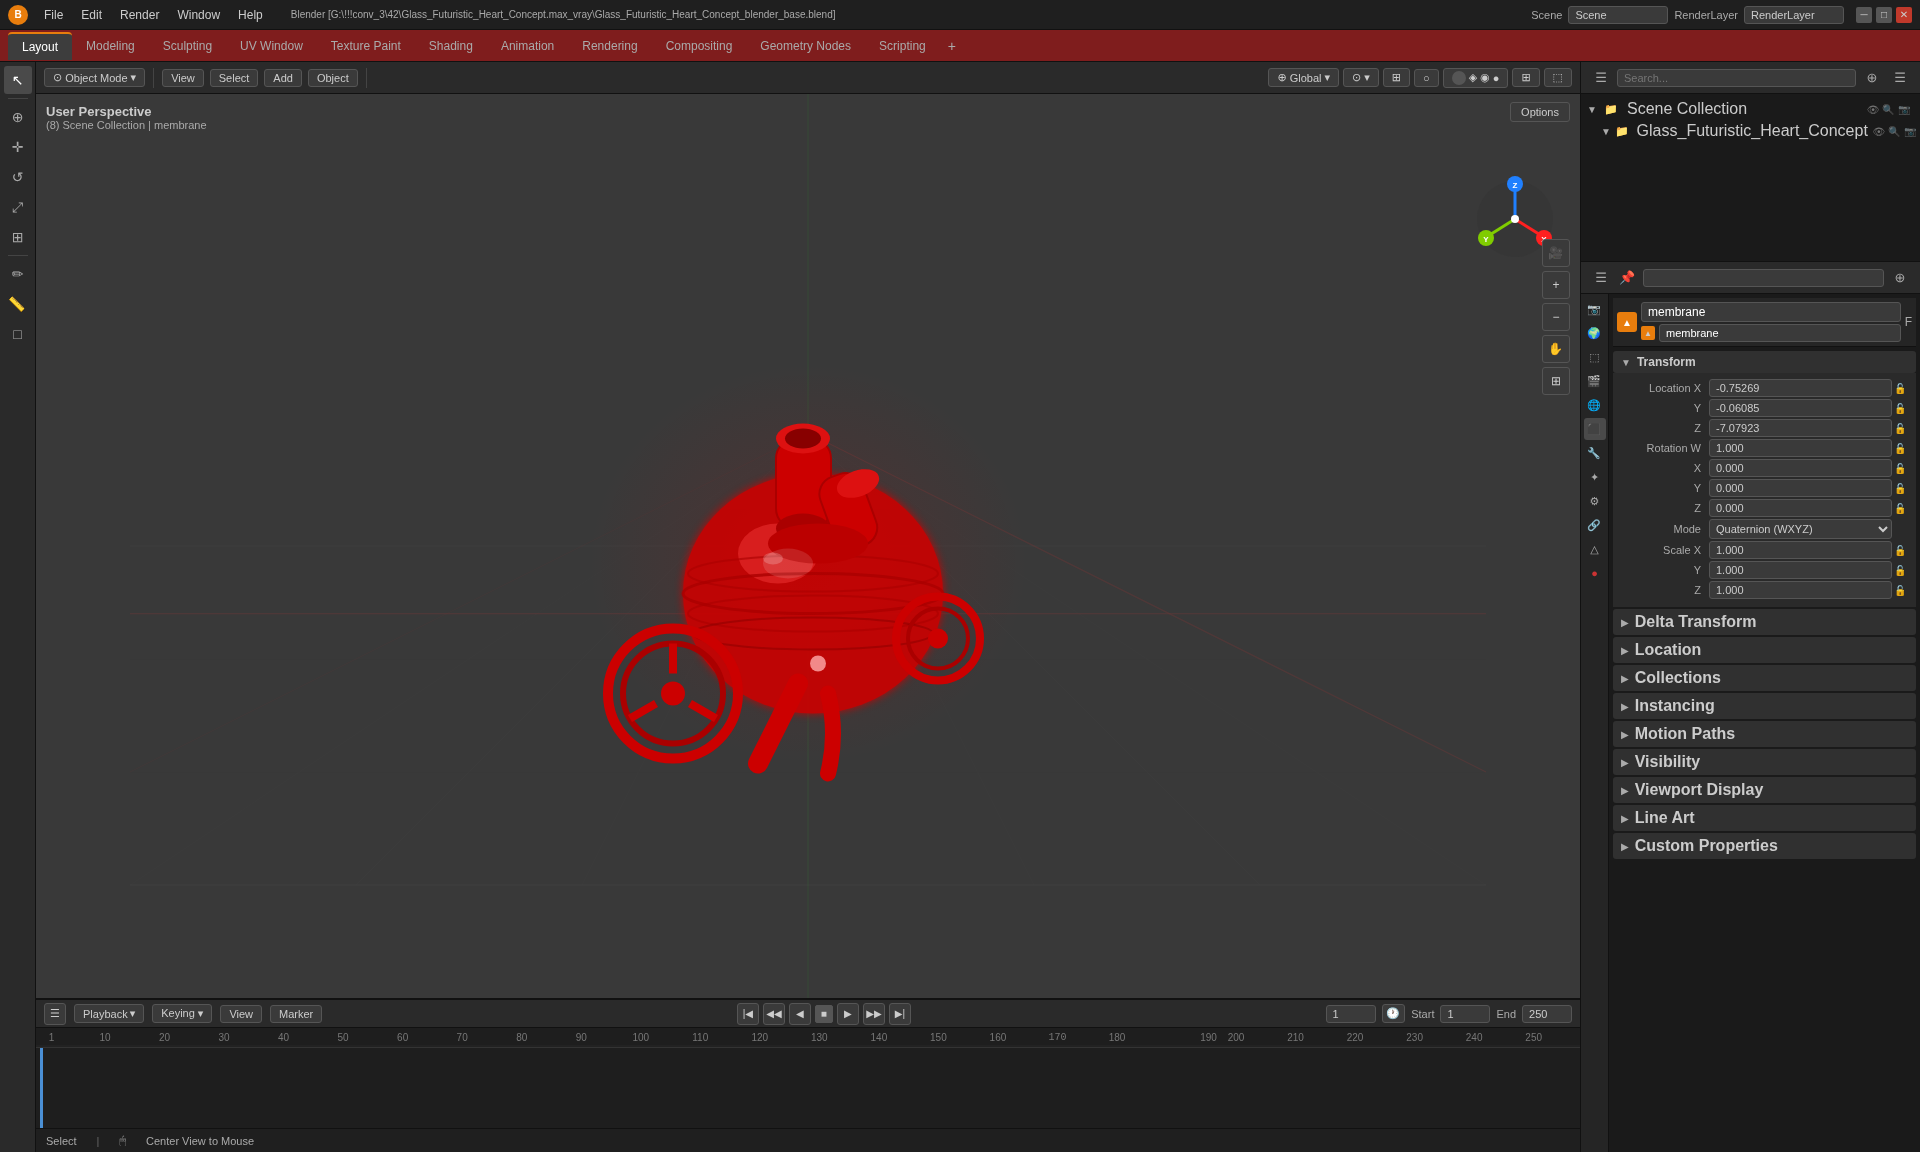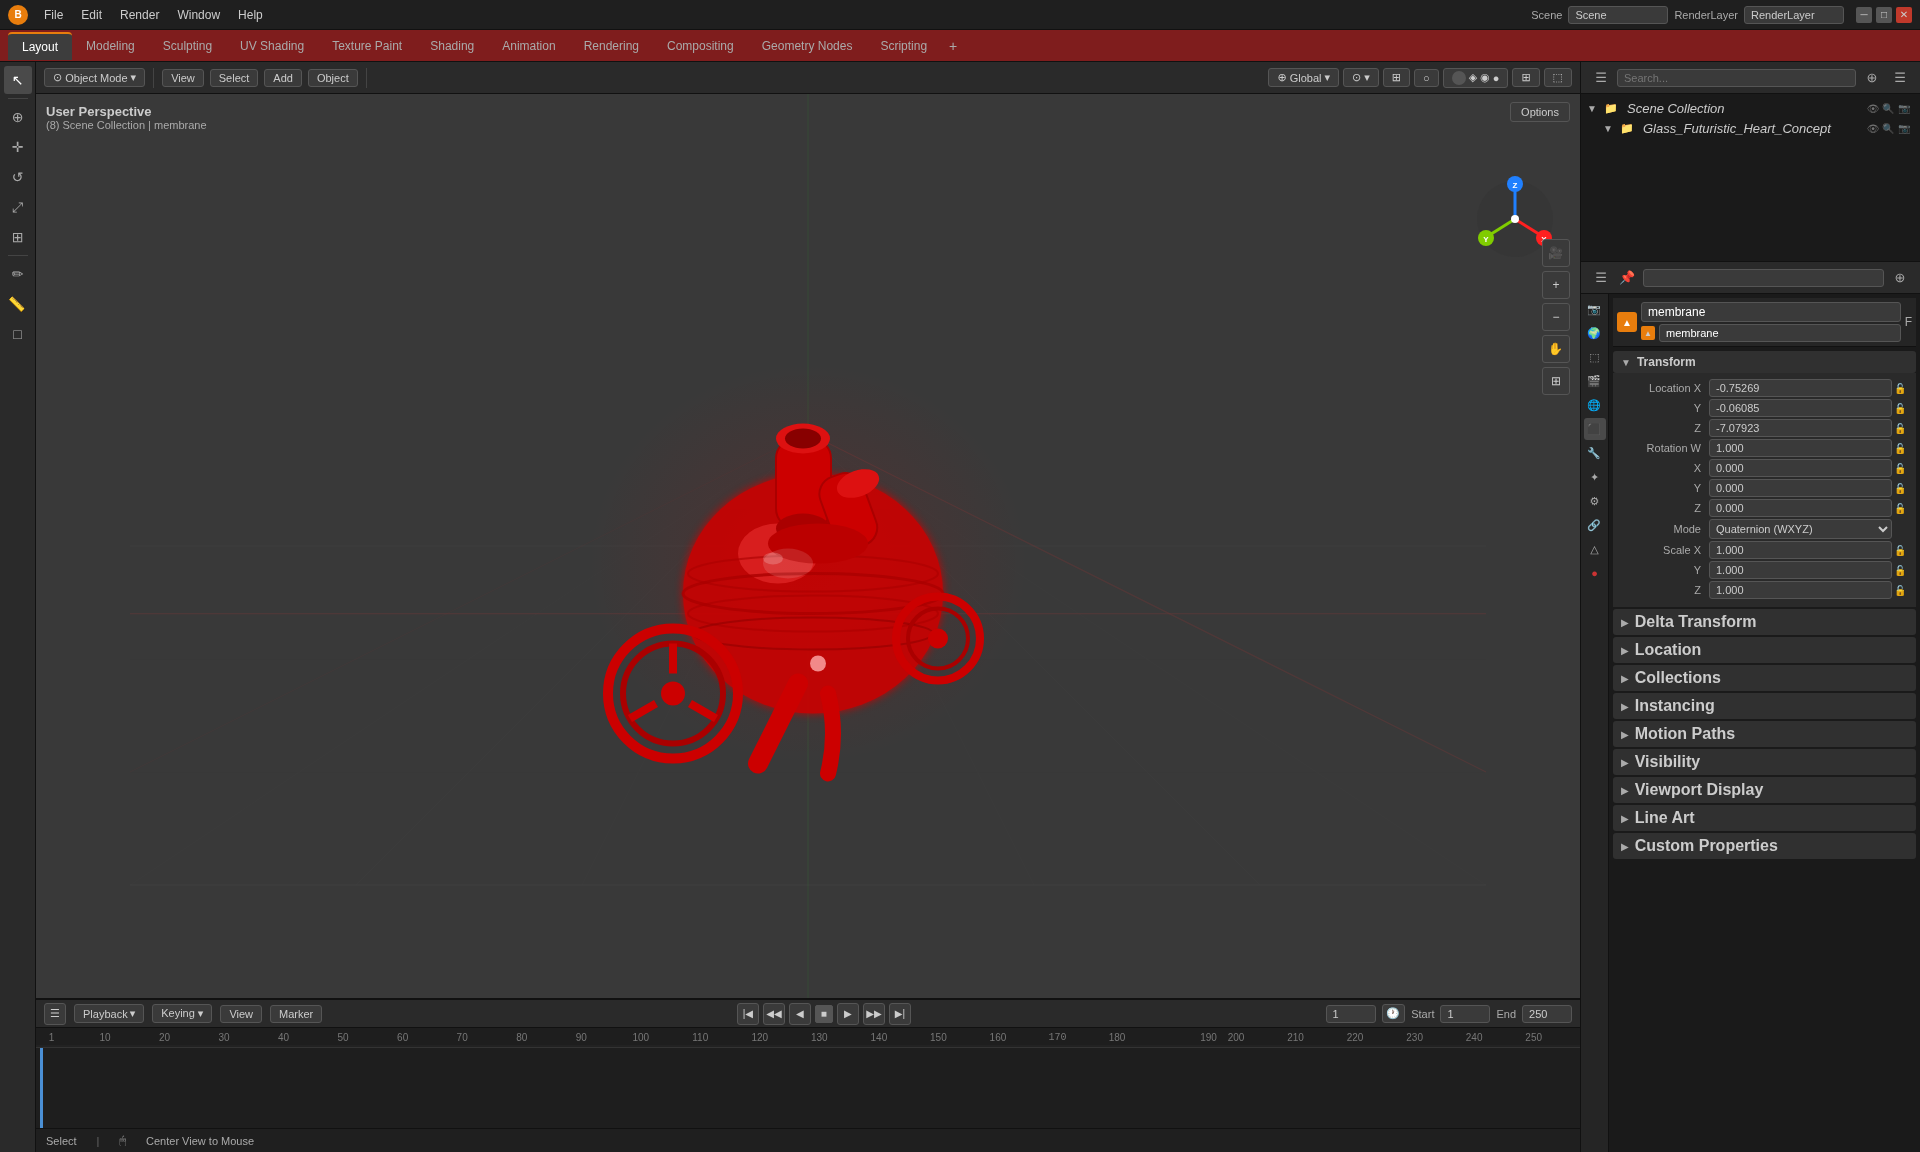--- a/index.html
+++ b/index.html
@@ -62,21 +62,21 @@
     #props-header { height: 32px; background: #2a2a2a; border-bottom: 1px solid #111; display: flex; align-items: center; padding: 0 8px; gap: 4px; }
     #props-header .props-icons { display: flex; gap: 2px; }
     .props-icon-btn { width: 24px; height: 24px; background: transparent; border: none; cursor: pointer; color: #aaa; border-radius: 3px; display: flex; align-items: center; justify-content: center; font-size: 13px; }
     #props-search { flex: 1; background: #3a3a3a; border: 1px solid #555; border-radius: 3px; padding: 2px 6px; color: #ccc; font-size: 11px; }
     #outliner-header { height: 32px; background: #2a2a2a; border-bottom: 1px solid #111; display: flex; align-items: center; padding: 0 8px; gap: 4px; }
     #outliner-search { flex: 1; background: #3a3a3a; border: 1px solid #555; border-radius: 3px; padding: 2px 6px; color: #ccc; font-size: 11px; }
     #outliner-content { flex: 1; overflow-y: auto; padding: 4px 0; }
     .outliner-item { display: flex; align-items: center; padding: 2px 8px; gap: 4px; cursor: pointer; font-size: 12px; }
     .outliner-expand { width: 14px; height: 14px; color: #aaa; display: flex; align-items: center; justify-content: center; font-size: 10px; cursor: pointer; }
     .outliner-icon { width: 16px; height: 16px; margin-right: 4px; display: flex; align-items: center; justify-content: center; font-size: 11px; }
-    .outliner-label { flex: 1; font-size: 13px; font-style: italic; }
+    .outliner-label { flex: 1; font-size: 16px; }
     .outliner-actions { display: flex; gap: 2px; opacity: 0.5; }
     .outliner-act-btn { width: 14px; height: 14px; cursor: pointer; font-size: 10px; color: #ccc; display: flex; align-items: center; justify-content: center; }
     #props-sidebar { width: 28px; background: #252525; display: flex; flex-direction: column; align-items: center; padding: 4px 0; gap: 2px; border-right: 1px solid #111; flex-shrink: 0; }
     .props-side-btn { width: 22px; height: 22px; cursor: pointer; border-radius: 3px; display: flex; align-items: center; justify-content: center; font-size: 11px; color: #aaa; }
     .props-side-btn.active { background: #4a4a4a; color: #e87d0d; }
 
     #props-content { flex: 1; overflow-y: auto; padding: 4px; }
 
     
     #obj-name-row { display: flex; align-items: center; gap: 4px; padding: 4px; background: #2a2a2a; border-bottom: 1px solid #111; }
@@ -141,38 +141,39 @@
 
 <div id="title-bar">
   <div class="blender-logo">B</div>
   <div class="menu-items">
     <span class="menu-item">File</span>
     <span class="menu-item">Edit</span>
     <span class="menu-item">Render</span>
     <span class="menu-item">Window</span>
     <span class="menu-item">Help</span>
   </div>
+  <span class="title-text" style="font-size:10px;">Blender [G:\!!!conv_3\42\Glass_Futuristic_Heart_Concept.max_vray\Glass_Futuristic_Heart_Concept_blender_base.blend]</span>
   <div style="display:flex;align-items:center;gap:6px;margin-left:auto;">
     <span style="font-size:11px;color:#aaa;">Scene</span>
     <div style="width:100px;background:#3a3a3a;border:1px solid #555;border-radius:3px;padding:2px 6px;font-size:11px;color:#ccc;">Scene</div>
     <span style="font-size:11px;color:#aaa;">RenderLayer</span>
     <div style="width:100px;background:#3a3a3a;border:1px solid #555;border-radius:3px;padding:2px 6px;font-size:11px;color:#ccc;">RenderLayer</div>
   </div>
   <div class="window-controls" style="margin-left:12px;">
     <div class="win-btn minimize">─</div>
     <div class="win-btn maximize">□</div>
     <div class="win-btn close">✕</div>
   </div>
 </div>
 
 <div id="workspace-tabs">
   <div class="workspace-tab active">Layout</div>
   <div class="workspace-tab">Modeling</div>
   <div class="workspace-tab">Sculpting</div>
-  <div class="workspace-tab">UV Shading</div>
+  <div class="workspace-tab">UV Window</div>
   <div class="workspace-tab">Texture Paint</div>
   <div class="workspace-tab">Shading</div>
   <div class="workspace-tab">Animation</div>
   <div class="workspace-tab">Rendering</div>
   <div class="workspace-tab">Compositing</div>
   <div class="workspace-tab">Geometry Nodes</div>
   <div class="workspace-tab">Scripting</div>
   <div class="ws-add-btn">+</div>
 </div>
 

